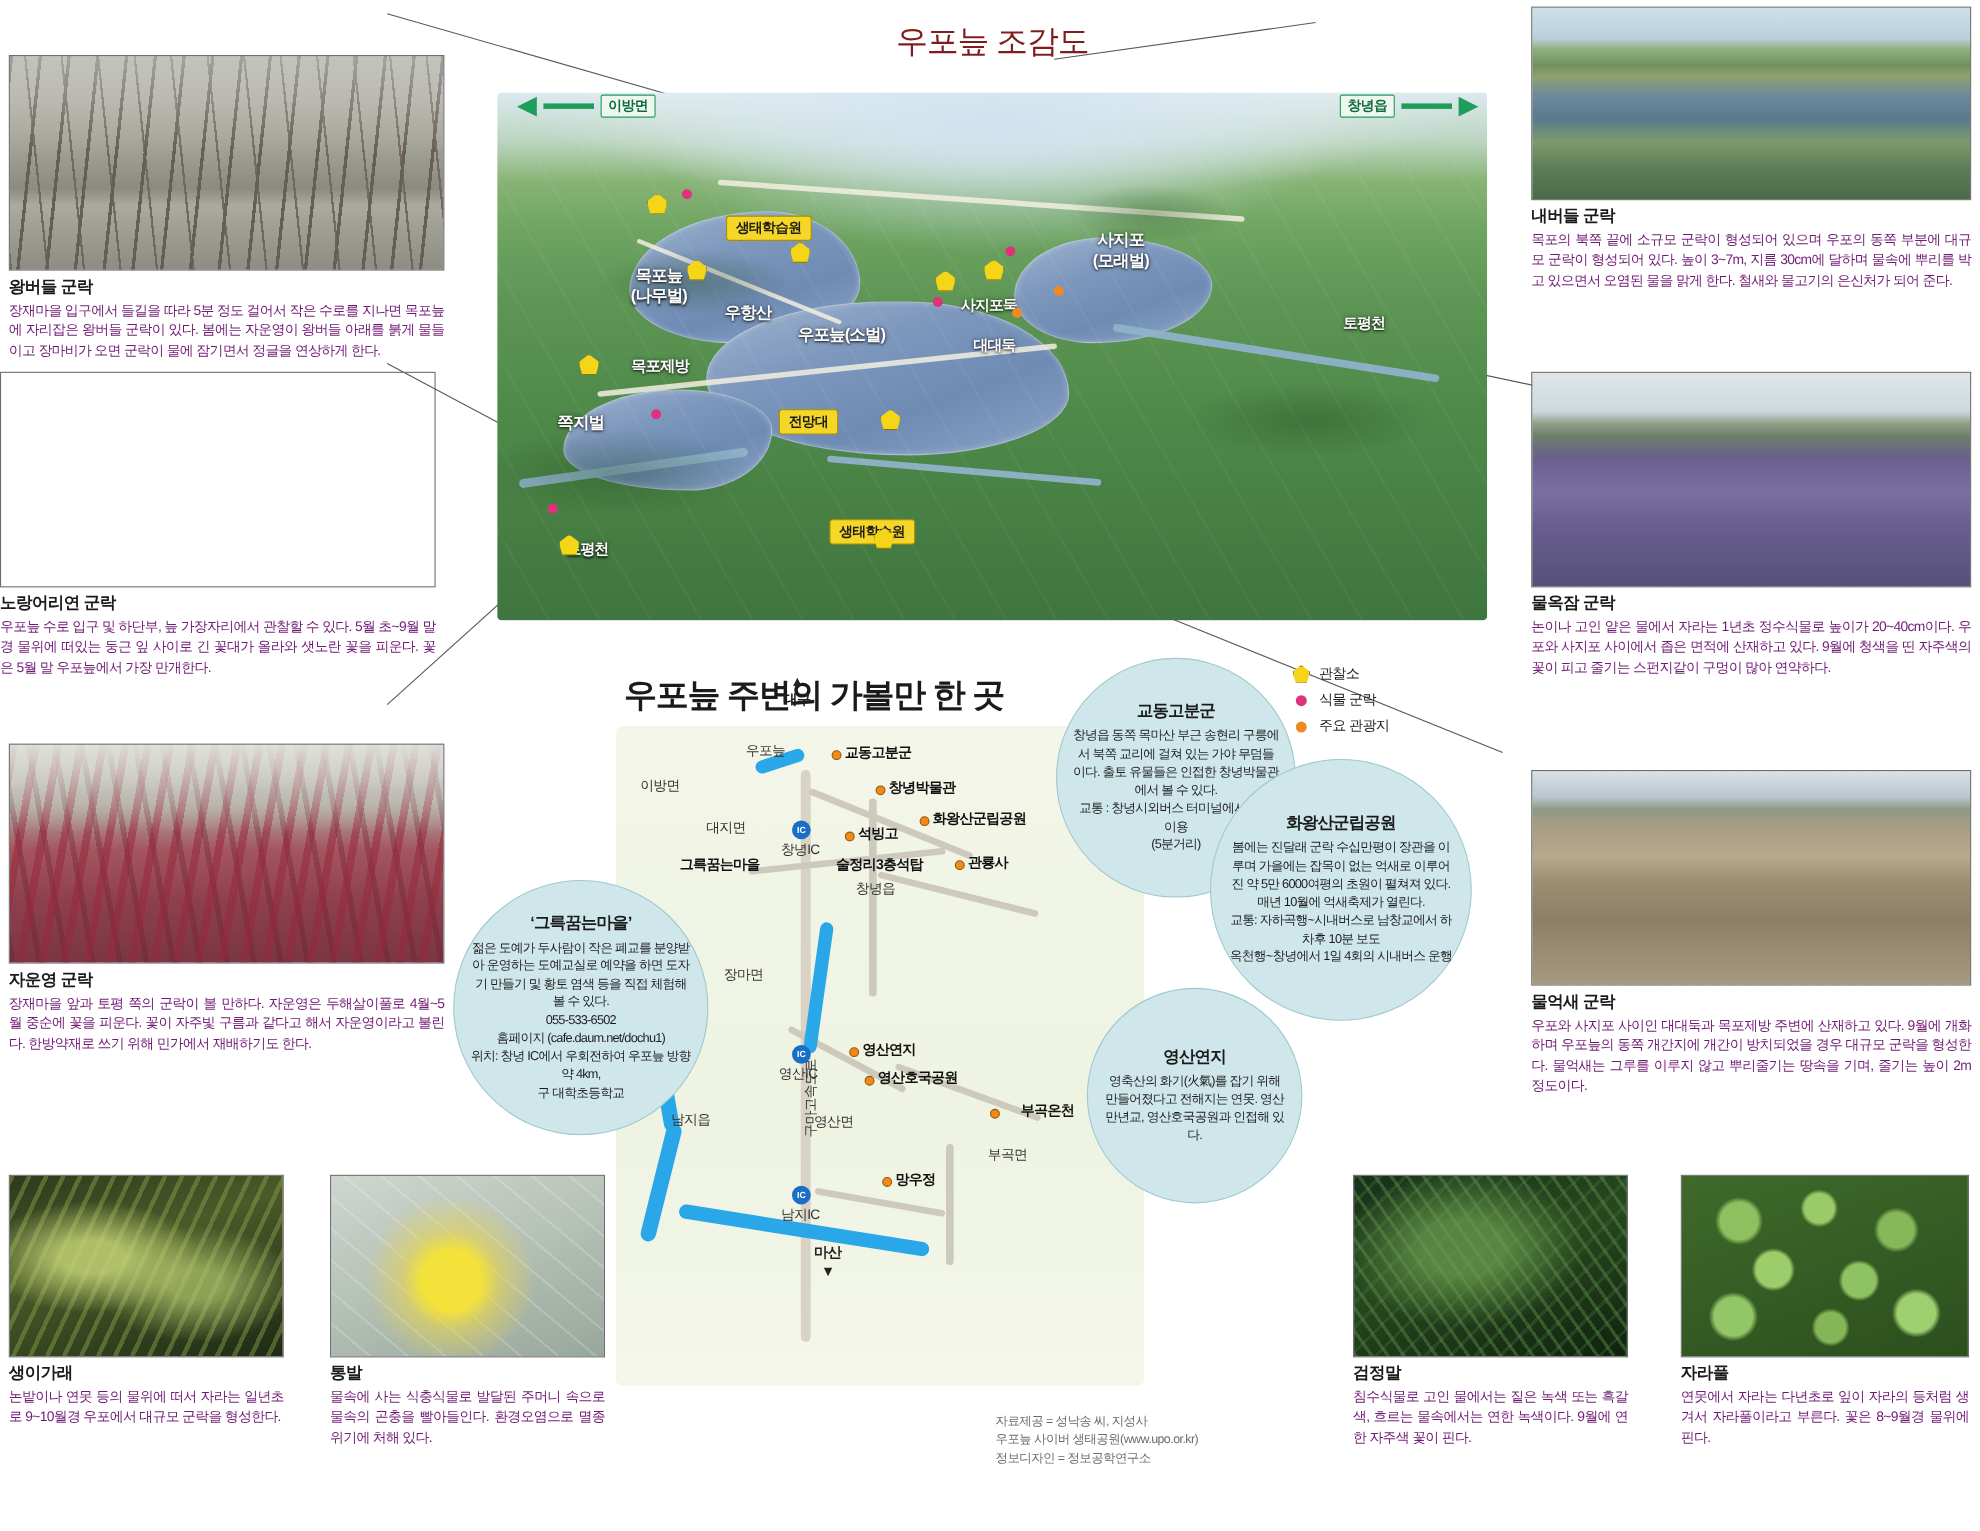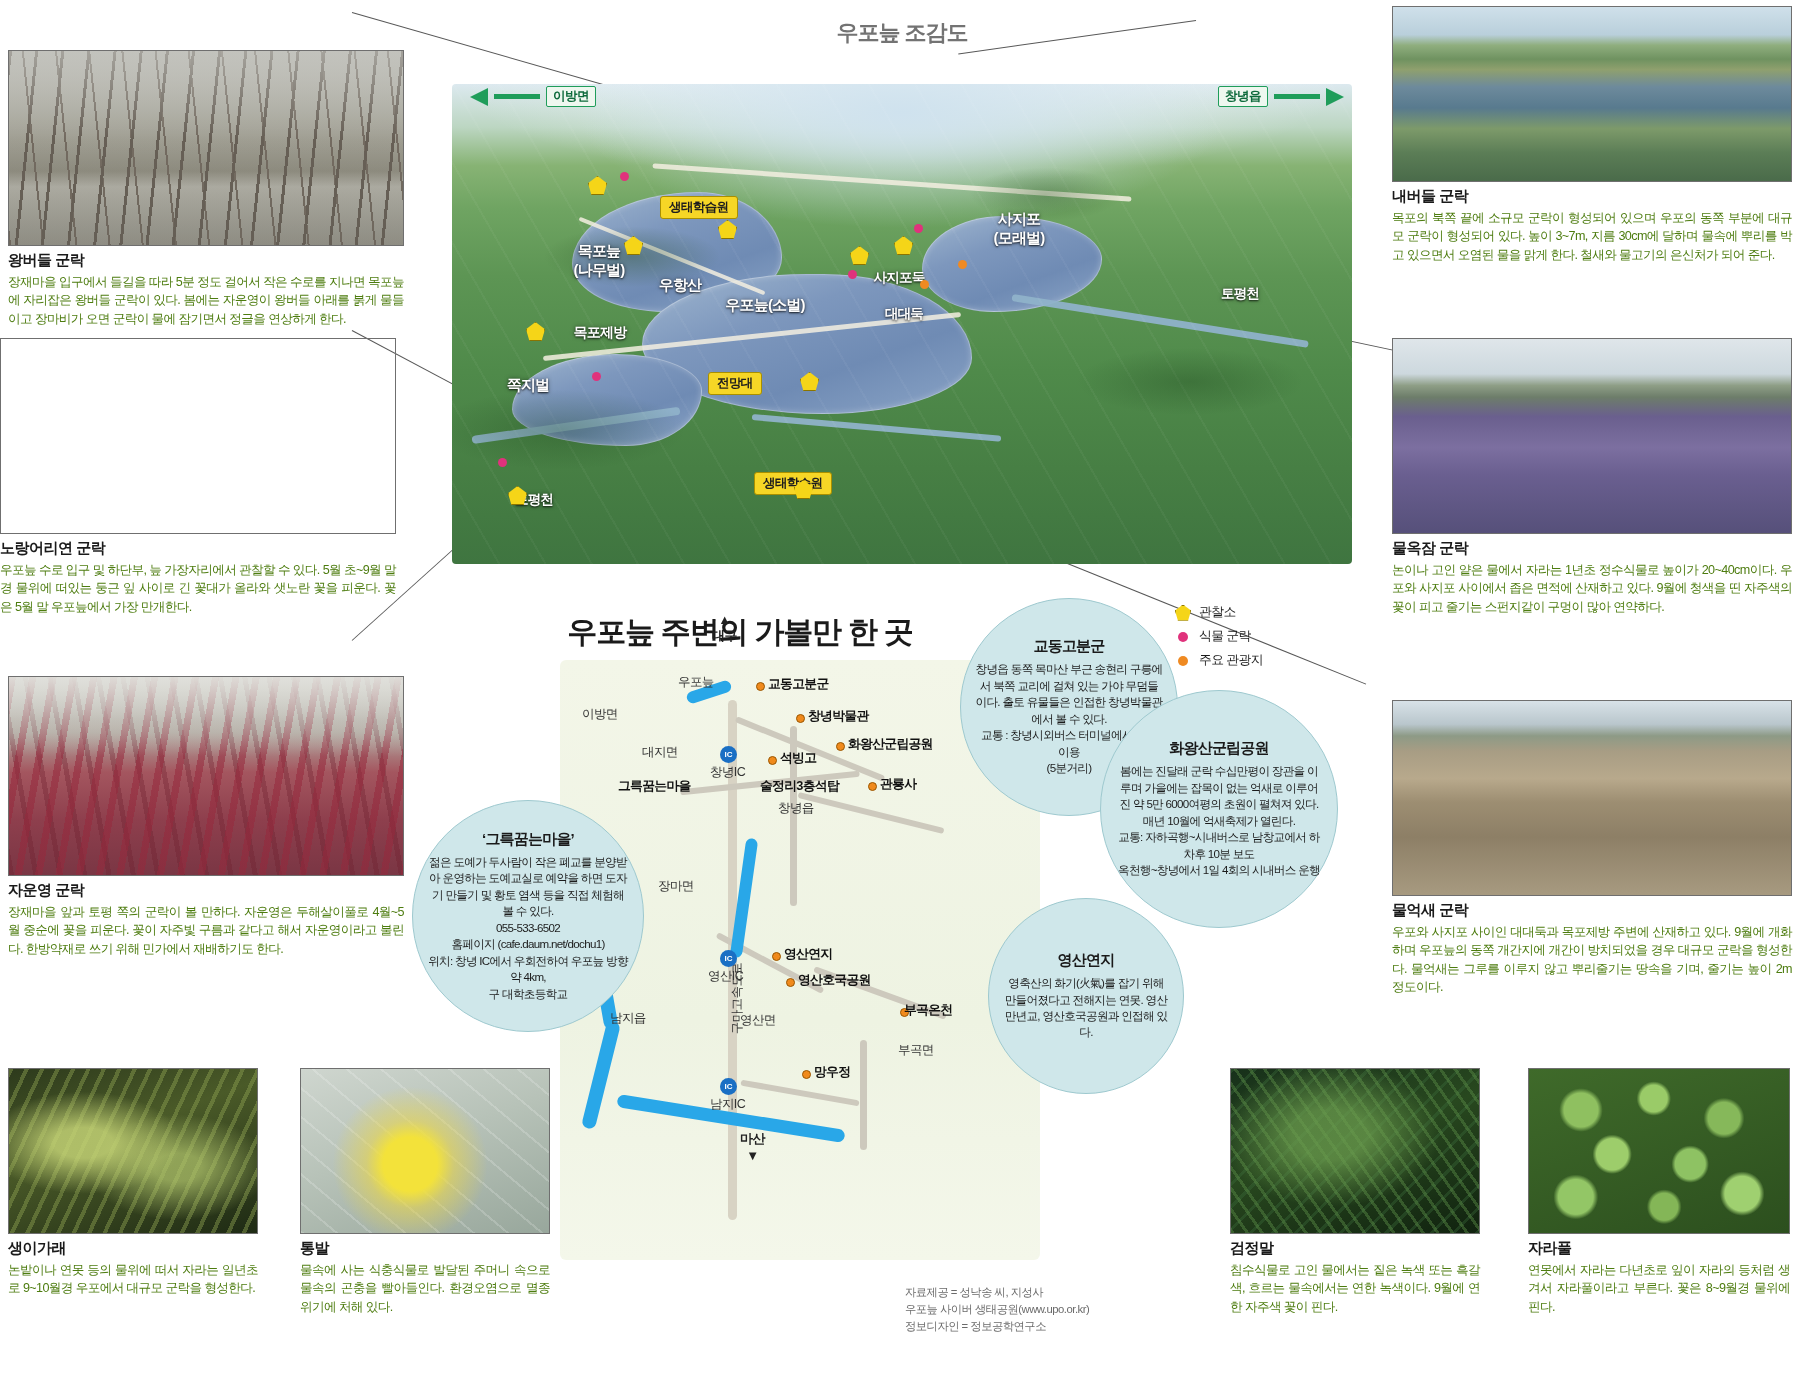--- a/index.html
+++ b/index.html
@@ -26,21 +26,21 @@
     font-weight:bold;
     font-size:15px;
     margin:5px 0 3px 0;
     letter-spacing:-0.5px;
   }
   .cap-body {
     font-size:12.6px;
     line-height:1.45;
     letter-spacing:-0.6px;
     text-align:justify;
-    color:#4d7c0f;
+    color:#701a75;
   }
 
   
   .px-wangbeodeul {
     height:196px;
     background:
       linear-gradient(180deg, rgba(190,190,185,.75) 0%, rgba(150,148,140,.2) 45%, rgba(120,118,110,.35) 100%),
       repeating-linear-gradient(96deg, #5b5248 0 3px, rgba(0,0,0,0) 3px 26px),
       repeating-linear-gradient(84deg, #6a6055 0 2px, rgba(0,0,0,0) 2px 33px),
       linear-gradient(180deg,#cfd0c8 0%, #a9a89c 40%, #8e8c7e 62%, #b9b8ae 70%, #9a998e 100%);
@@ -171,22 +171,22 @@
   .path {
     position:absolute;
     background:#f3efe0;
     border-radius:40px;
     opacity:.85;
   }
 
   .aerial-title {
     position:absolute; left:0; top:0; width:900px;
     text-align:center;
-    font-size:22px; font-weight:bold; letter-spacing:-1px;
-    color:#737373;
+    font-size:29px; font-weight:normal; letter-spacing:-1px;
+    color:#7f1d1d;
   }
   .dir-arrow { position:absolute; display:flex; align-items:center; gap:6px; }
   .dir-arrow .tri { width:0;height:0; }
   .dir-left .tri { border-top:9px solid transparent; border-bottom:9px solid transparent; border-right:18px solid #1f9d5a; }
   .dir-right .tri { border-top:9px solid transparent; border-bottom:9px solid transparent; border-left:18px solid #1f9d5a; }
   .dir-line { height:5px; width:46px; background:#1f9d5a; }
   .dir-label {
     background:#eef7ef; border:1px solid #1f9d5a; color:#0e6b3c;
     font-size:12.5px; font-weight:bold; padding:1px 6px; border-radius:2px;
     letter-spacing:-0.5px;
@@ -485,21 +485,21 @@
 
     <div class="tm-poi" style="left:58px; top:118px;">그륵꿈는마을</div>
 
     <div class="tm-poi-dot" style="left:212px; top:292px;"></div>
     <div class="tm-poi" style="left:224px; top:286px;">영산연지</div>
 
     <div class="tm-poi-dot" style="left:226px; top:318px;"></div>
     <div class="tm-poi" style="left:238px; top:312px;">영산호국공원</div>
 
     <div class="tm-poi-dot" style="left:340px; top:348px;"></div>
-    <div class="tm-poi" style="left:344px; top:342px;">부곡온천</div>
+    <div class="tm-poi" style="left:368px; top:342px;">부곡온천</div>
 
     <div class="tm-poi-dot" style="left:242px; top:410px;"></div>
     <div class="tm-poi" style="left:254px; top:404px;">망우정</div>
 
     <div class="tm-arrow" style="left:152px; top:-48px;">▲<br><span>대구</span></div>
     <div class="tm-arrow" style="left:180px; top:470px;"><span>마산</span><br>▼</div>
   </div>
 
   <div class="bubble" style="left:412px; top:800px; width:232px; height:232px;">
     <div class="b-title">‘그륵꿈는마을’</div>

